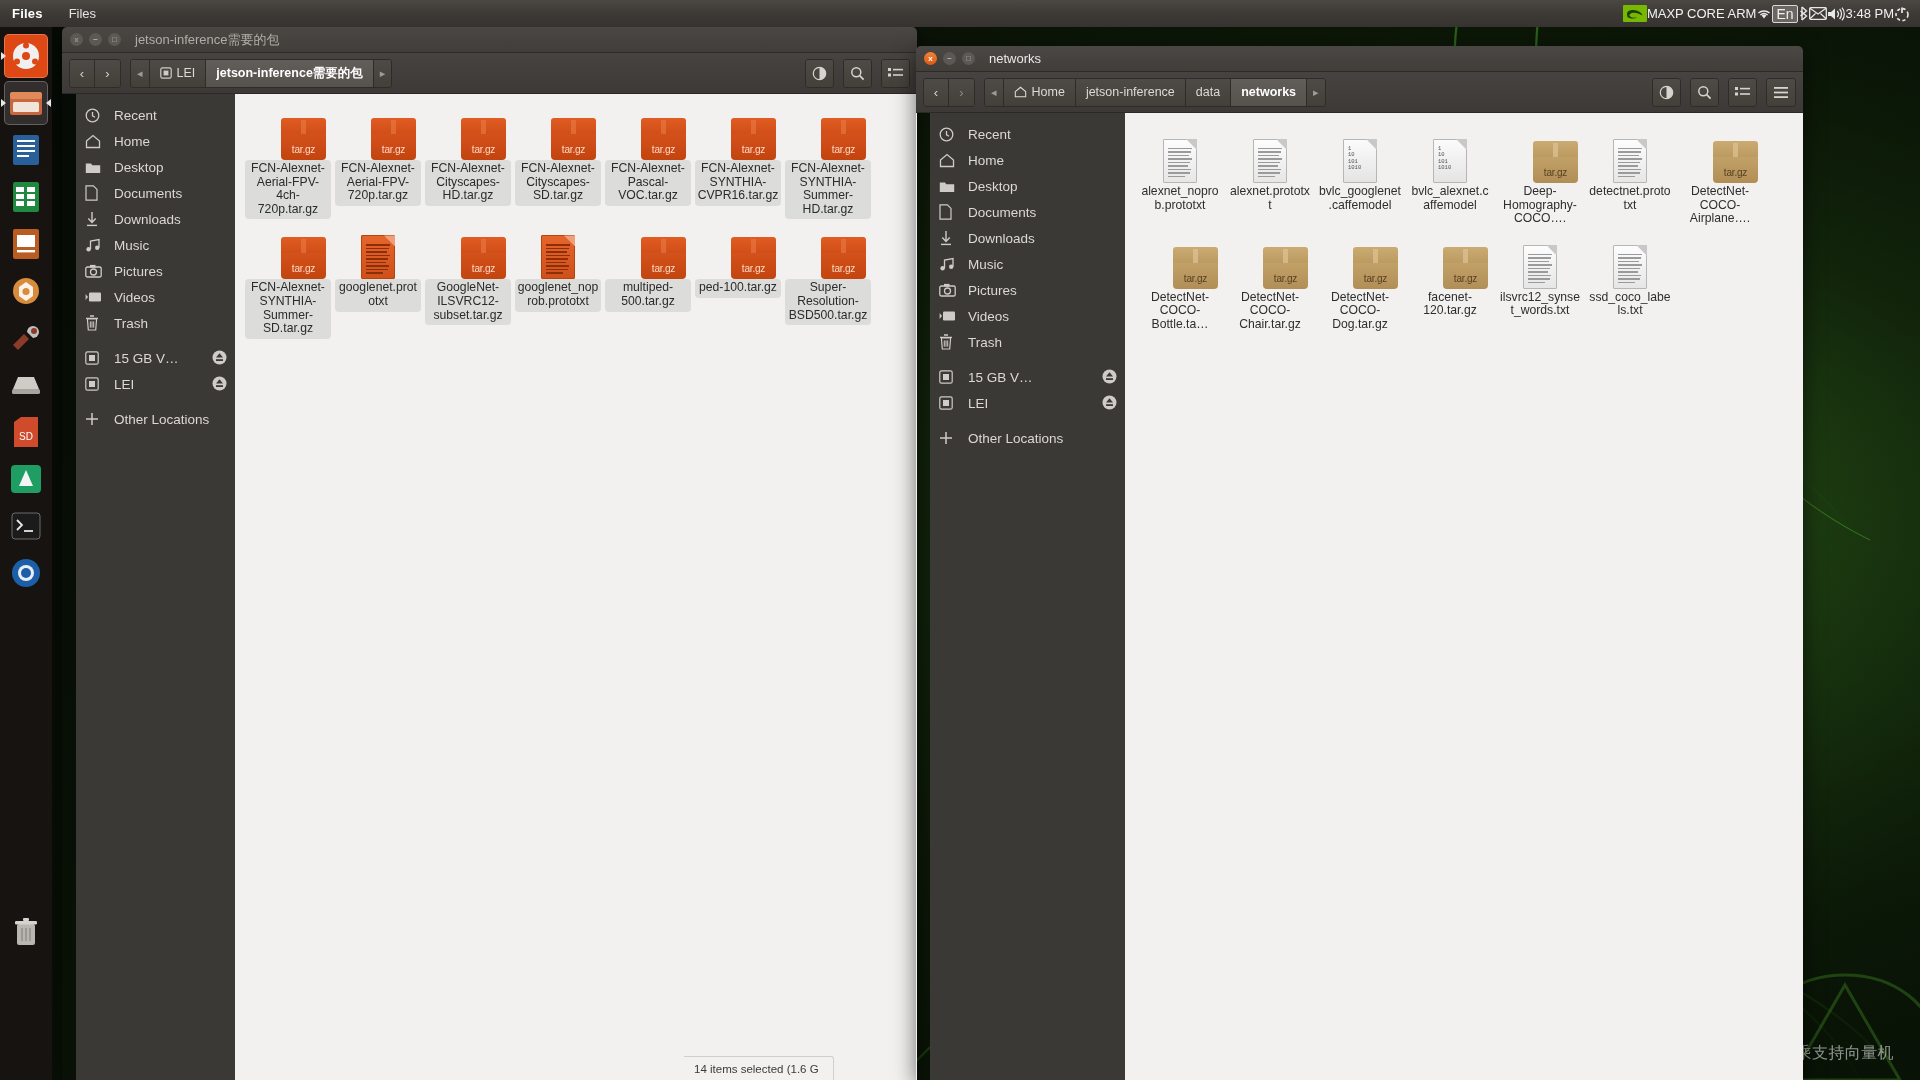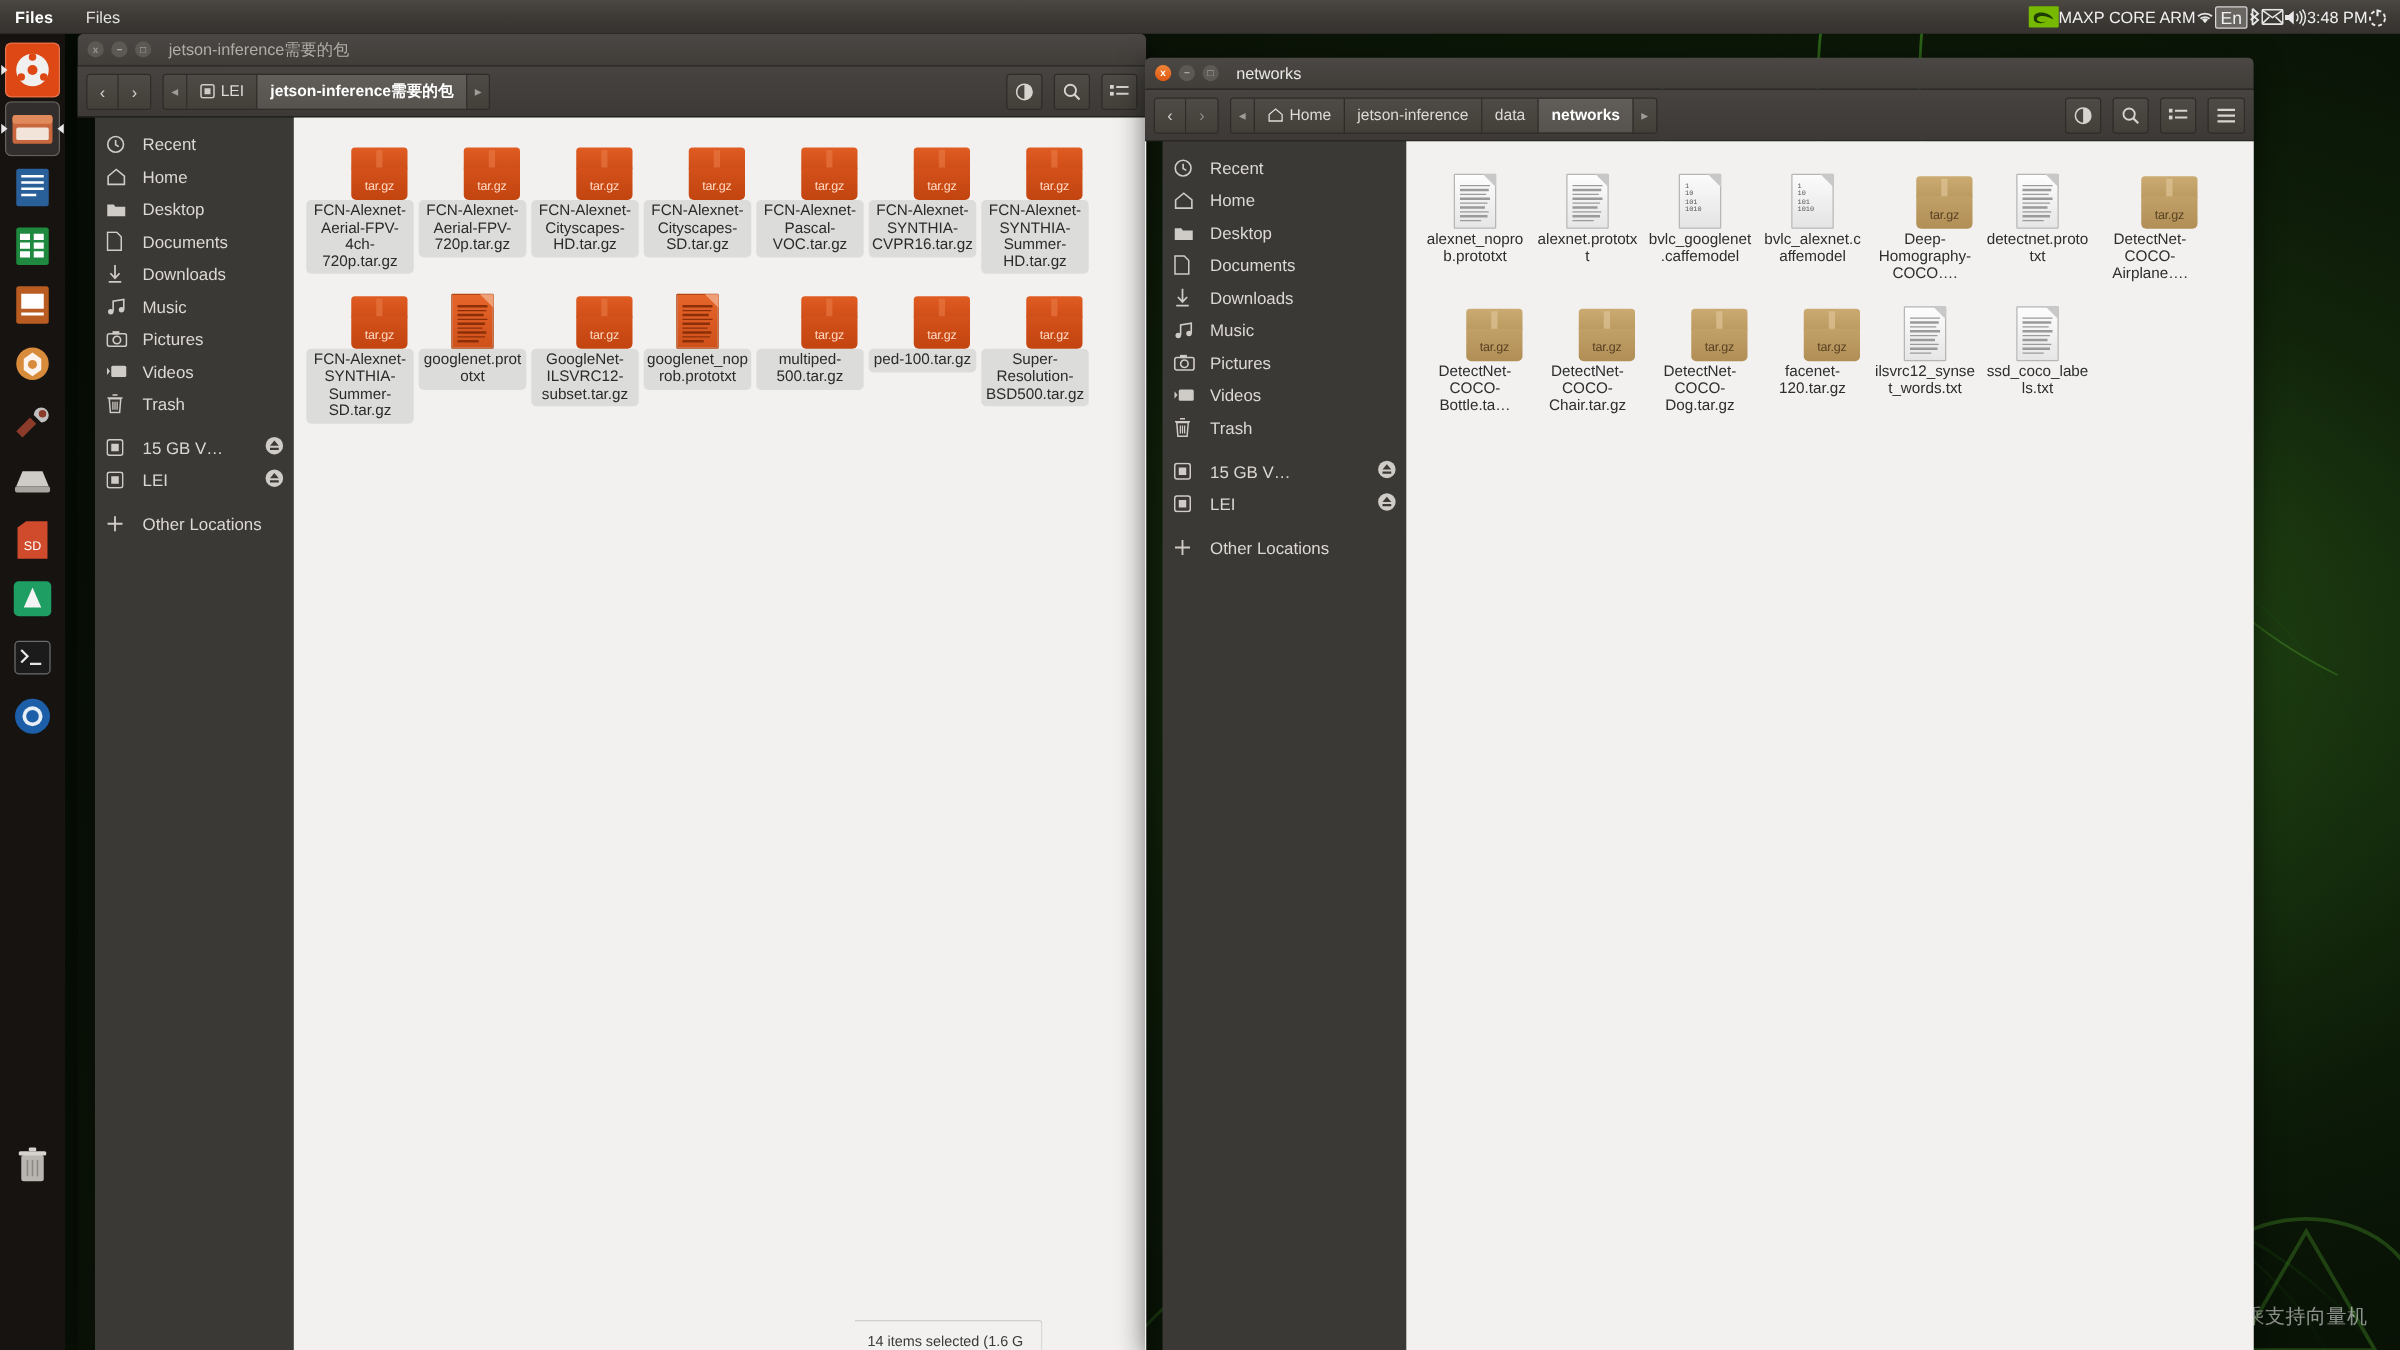--- a/index.html
+++ b/index.html
@@ -148,21 +148,21 @@
   .docico.bin .fold { background:#c8c8c8; clip-path: polygon(0 0,100% 100%,100% 0); }
   .binnums { position:absolute; top:7px; left:5px; font-size:5.5px; line-height:6.3px; color:#555; font-family:"Liberation Mono", monospace; }
   
   .docico.json .page { background: linear-gradient(to bottom,#fcfcfc,#e7e7e7); border:1px solid #b6b6b6; }
   .docico.json .fold { background:#c8c8c8; clip-path: polygon(0 0,100% 100%,100% 0); }
   .docico.json .lines i { background:#9a9a9a; }
 
   .statusbar {
     position:absolute; bottom:0; left:0; height:24px; min-width:150px;
     background:#f2f1f0; border-top:1px solid #d0cfce; border-right:1px solid #d0cfce;
-    display:flex; align-items:flex-end; padding:0 10px; font-size:11.5px; color:#3a3a3a;
+    display:flex; align-items:center; padding:0 10px; font-size:11.5px; color:#3a3a3a;
     border-top-right-radius:3px;
   }
 
   .watermark {
     position:absolute; right:26px; bottom:16px; color:rgba(225,225,225,0.62);
     font-size:16px; letter-spacing:.4px; z-index:5;
     font-family:"DejaVu Sans","Liberation Sans",sans-serif;
   }
 </style>
 </head>

